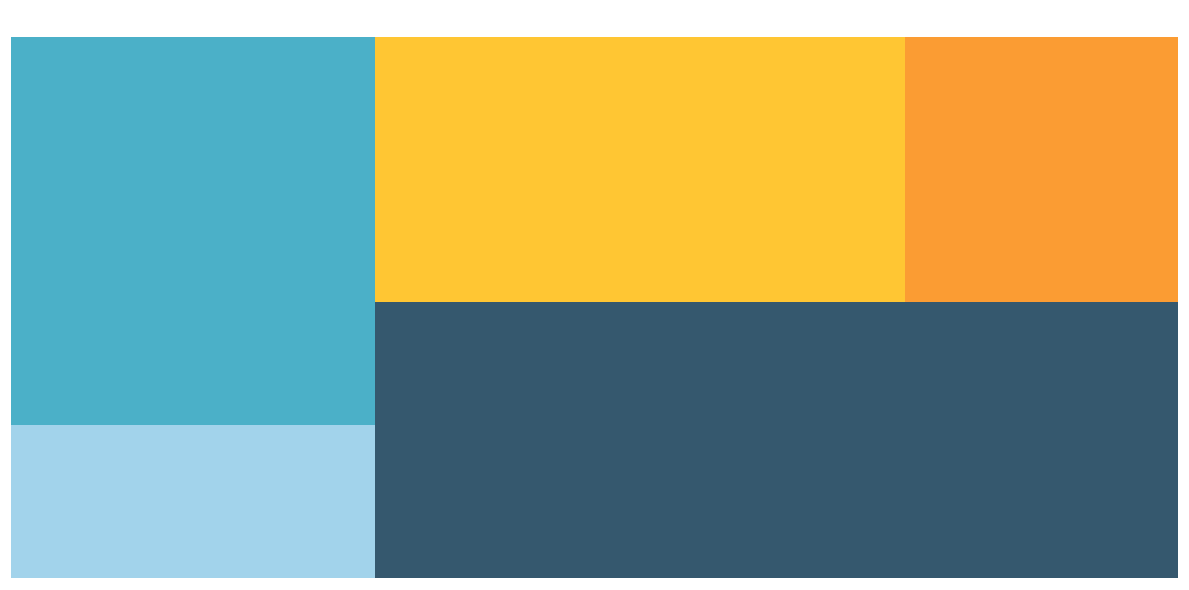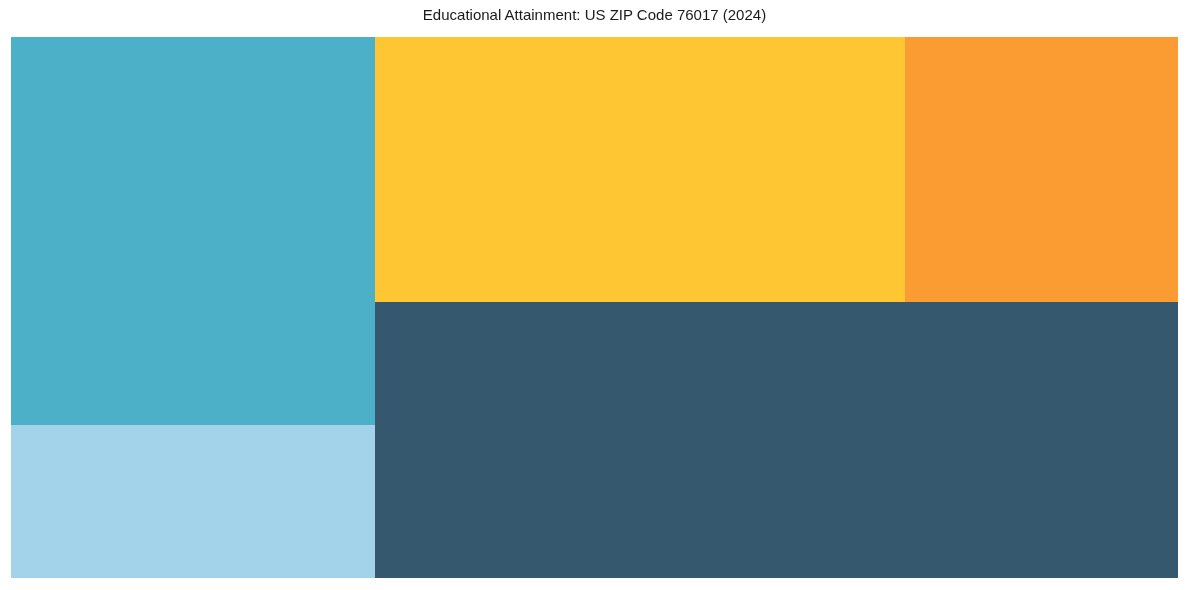--- a/index.html
+++ b/index.html
@@ -44,21 +44,20 @@
     position: absolute;
     box-sizing: border-box;
     overflow: hidden;
   }
 </style>
 </head>
 <body>
 
 <div id="figure">
 
-  <div id="chart-title">Educational Attainment: US ZIP Code 76017 (2024)</div>
 
   <div id="treemap">
       <div class="tile" style="left: 0px; top: 0px; width: 364px; height: 388px; background: rgb(75, 176, 200);"></div>
       <div class="tile" style="left: 0px; top: 388px; width: 364px; height: 153px; background: rgb(162, 211, 235);"></div>
       <div class="tile" style="left: 364px; top: 0px; width: 530px; height: 265px; background: rgb(255, 198, 51);"></div>
       <div class="tile" style="left: 894px; top: 0px; width: 273px; height: 265px; background: rgb(251, 156, 51);"></div>
       <div class="tile" style="left: 364px; top: 265px; width: 803px; height: 276px; background: rgb(53, 88, 110);"></div>
     </div>
 
 </div>

